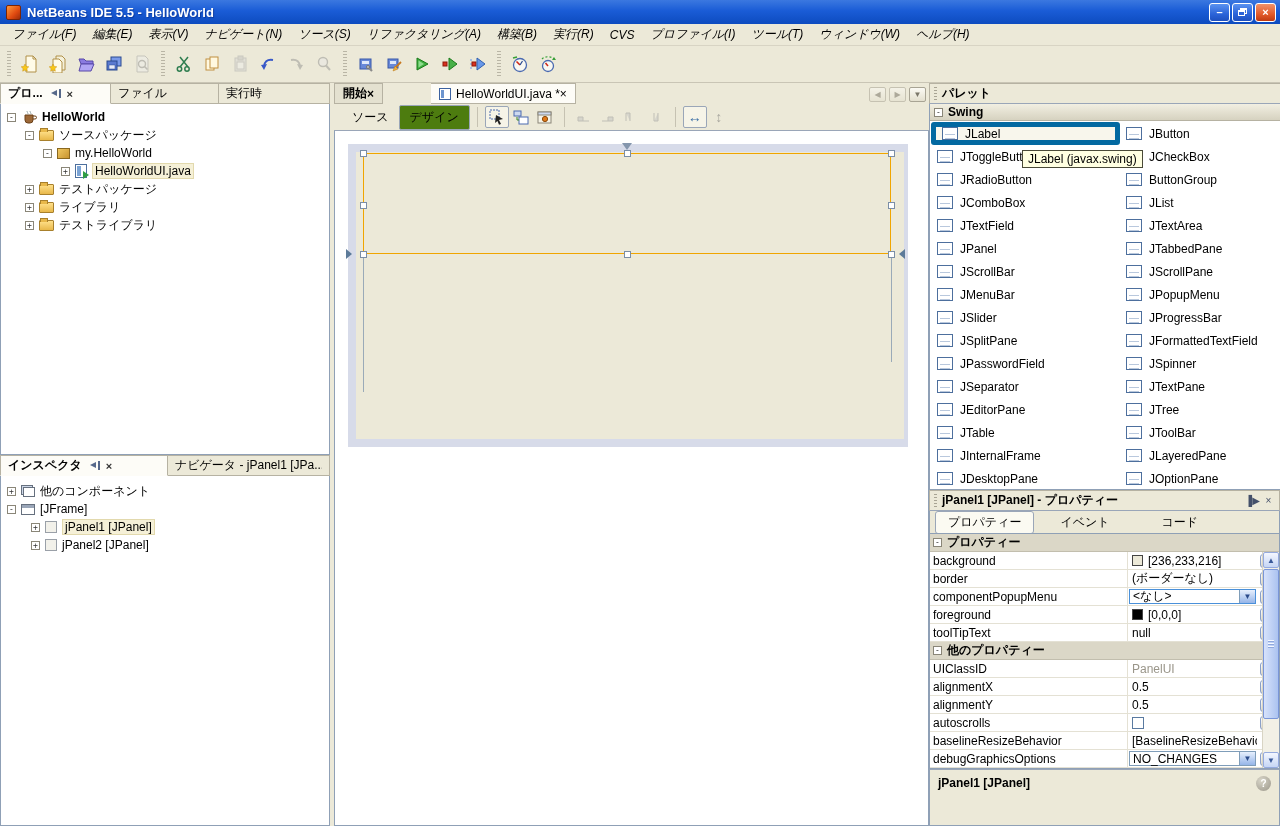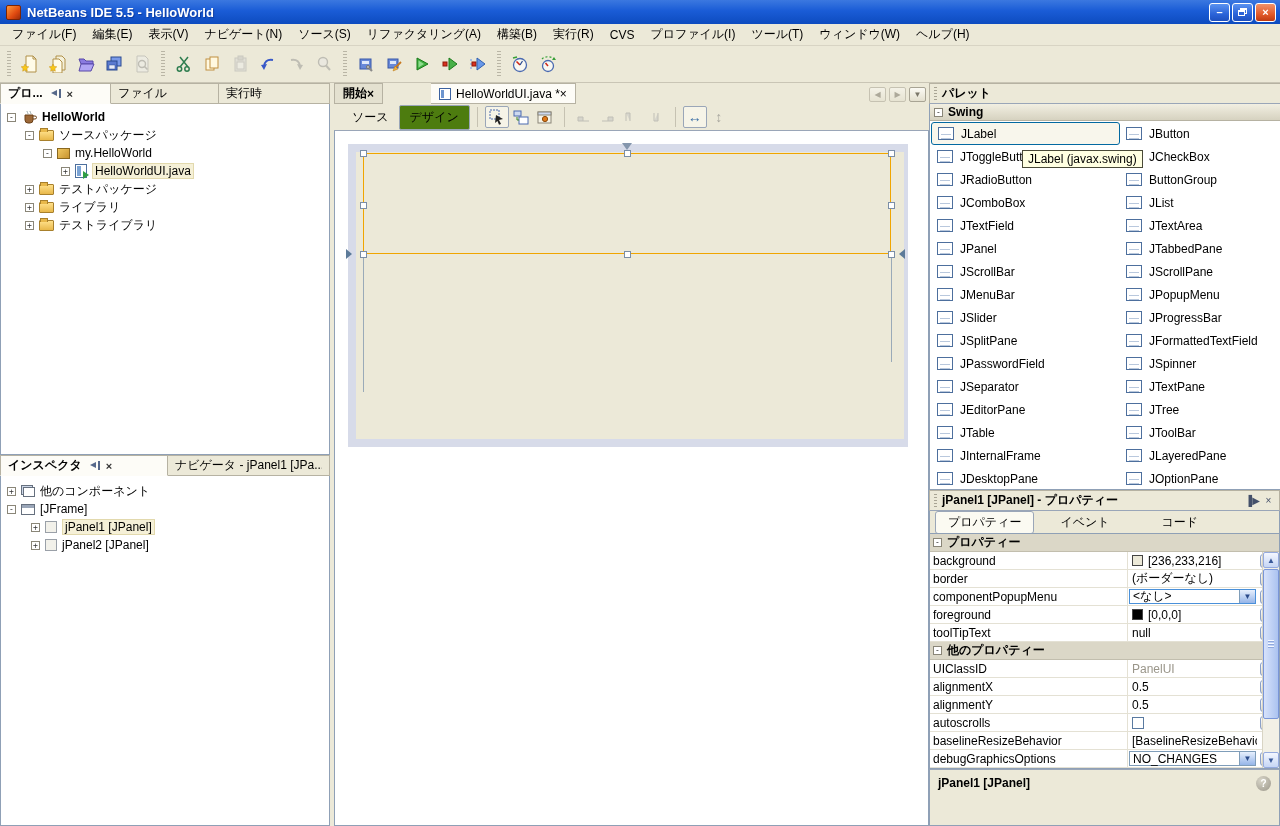--- a/index.html
+++ b/index.html
@@ -22,21 +22,21 @@
     color:#fff; font-size:11px; font-weight:bold; display:flex; align-items:center; justify-content:center; }
   .winbtn.close { background:linear-gradient(180deg,#f0926a,#e25a2a 60%,#c03a10); }
   .restore-glyph { position:relative; width:9px; height:8px; }
   .restore-glyph i { position:absolute; display:block; width:7px; height:6px; border:1px solid #fff; border-top-width:2px; }
   .restore-glyph i:first-child { right:0; top:0; }
   .restore-glyph i:last-child { left:0; bottom:0; background:#2b63d8; }
 
   
   .menubar { left:0; top:24px; width:1280px; height:22px; background:#ece9d8;
     border-bottom:1px solid #d8d4c4; display:flex; align-items:center; padding-left:4px; }
-  .menu-item { padding:6px 8px; white-space:nowrap; }
+  .menu-item { padding:6px 8px; white-space:nowrap;font-style:italic; }
 
   
   .toolbar { left:0; top:46px; width:1280px; height:37px; background:#ece9d8;
     border-bottom:1px solid #c9c5b5; display:flex; align-items:center; padding-left:2px; }
   .grip { width:4px; height:26px; margin:0 5px;
     background:repeating-linear-gradient(180deg,#b9b5a5 0 1px,transparent 1px 3px); }
   .tbtn { width:28px; height:30px; display:flex; align-items:center; justify-content:center; }
   .tbtn.disabled { opacity:.45; filter:grayscale(1); }
 
   
@@ -122,21 +122,21 @@
   .palette { left:929px; top:83px; width:399px; height:407px; }
   .pal-content { position:absolute; left:0; top:21px; right:0; bottom:0; background:#fff;
     border:1px solid #8fa0b6; border-top:none; }
   .swing-hdr { height:17px; background:linear-gradient(180deg,#f2efe2,#d6d2c0); border-bottom:1px solid #b6b2a2;
     display:flex; align-items:center; padding:0 4px; font-weight:bold; }
   .minusbox { width:9px; height:9px; border:1px solid #8a8678; background:#fff; color:#333;
     font:8px/7px "DejaVu Sans Mono",monospace; text-align:center; margin-right:5px; flex:none; }
   .pal-grid { position:absolute; left:1px; top:18px; right:18px; display:grid;
     grid-template-columns:1fr 1fr; grid-auto-rows:23px; }
   .pitem { display:flex; align-items:center; padding-left:6px; overflow:hidden; white-space:nowrap; }
-  .pitem.sel { background:#f8f6ec; border:1px solid #0369a1; border-radius:3px; }
+  .pitem.sel { background:#f8f6ec; border:5px solid #0369a1; border-radius:3px; }
   .pic { width:16px; height:13px; border:1px solid #4d6f9d; background:#fff; margin-right:7px; flex:none;
     background-image:repeating-linear-gradient(180deg,transparent 0 3px,#b9c8dd 3px 4px); background-size:10px 8px;
     background-position:2px 3px; background-repeat:no-repeat; }
   .tooltip { position:absolute; background:#ffffe1; border:1px solid #4a4a38; padding:1px 5px; font-size:12px;
     white-space:nowrap; z-index:5; }
 
   
   .sb { position:absolute; width:17px; background:#f2f0e6; border-left:1px solid #d8d4c4; }
   .sb-btn { position:absolute; left:0; width:16px; height:16px; border:1px solid #95aade; border-radius:2px;
     background:linear-gradient(180deg,#f4f7ff,#c6d6f5); color:#3a5a9a; font-size:8px;

